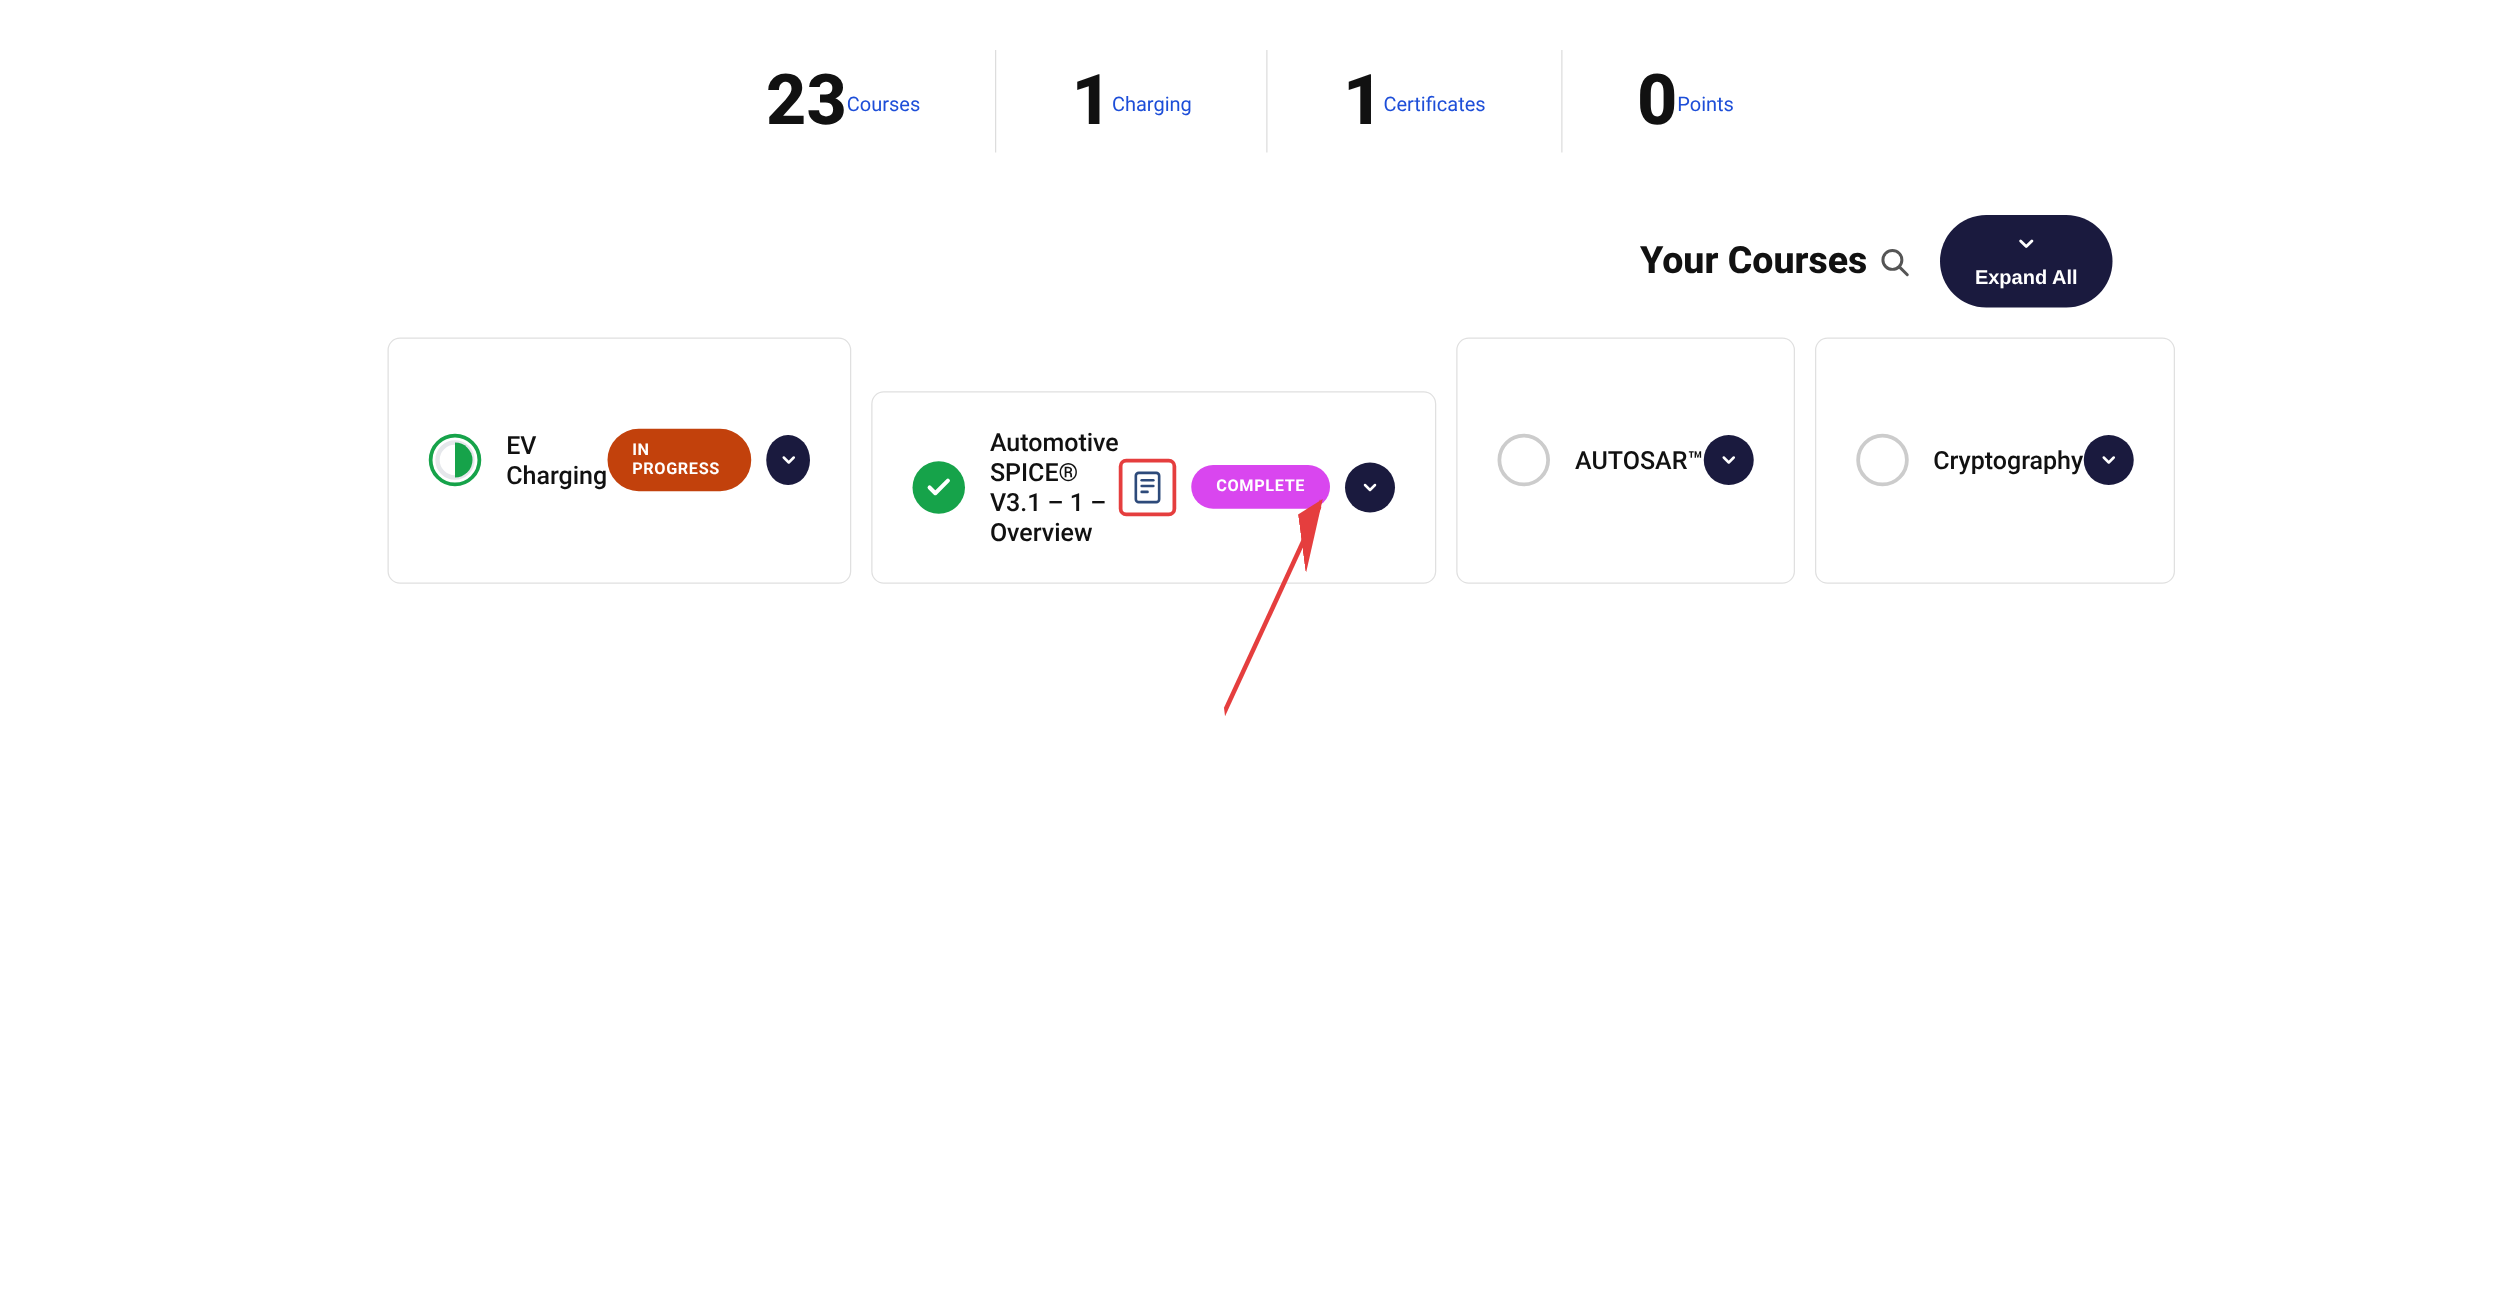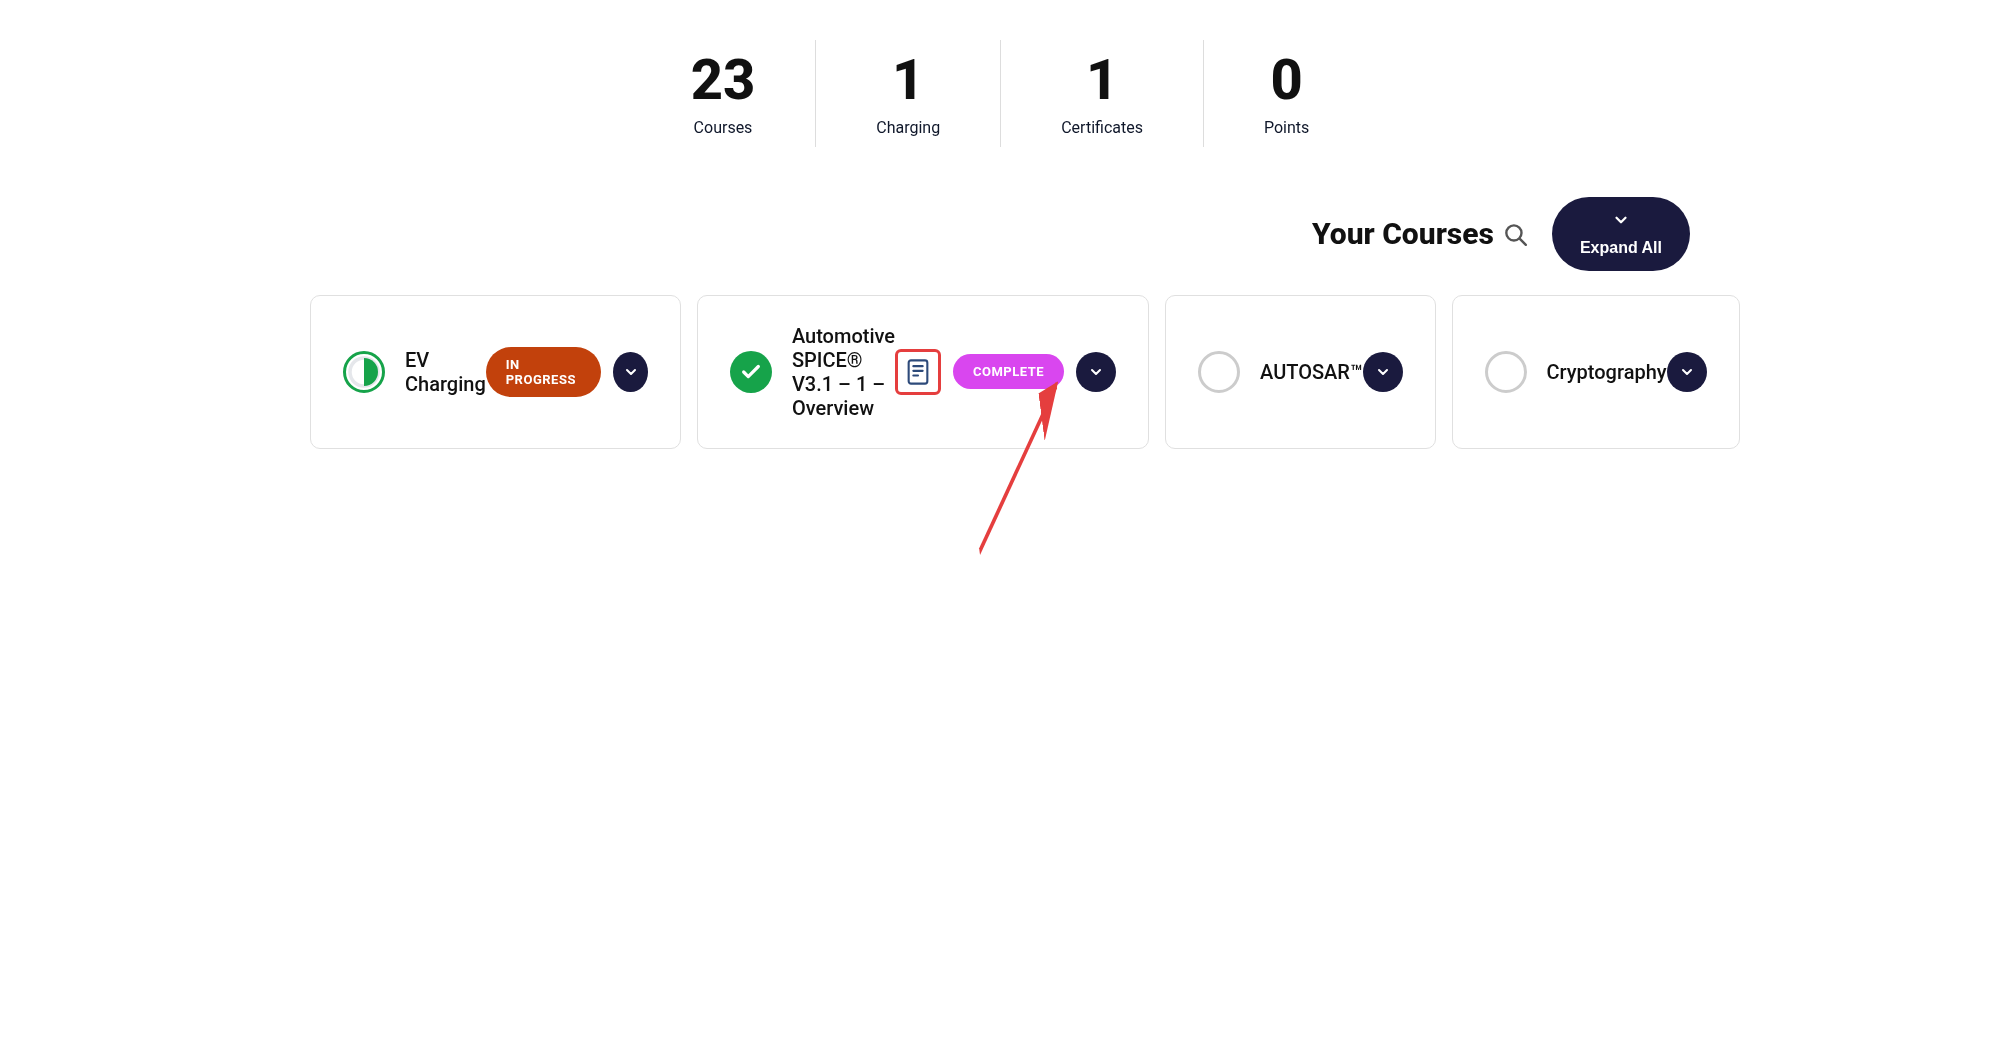--- a/index.html
+++ b/index.html
@@ -20,39 +20,39 @@
     .stats-row {
       display: flex;
       justify-content: center;
       align-items: stretch;
       gap: 0;
       margin-bottom: 50px;
     }
 
     .stat-item {
       display: flex;
-      flex-direction: column;
+      flex-direction: row;
       align-items: center;
       padding: 10px 60px;
       border-right: 1px solid #ddd;
     }
     .stat-item:last-child {
       border-right: none;
     }
 
     .stat-number {
       font-size: 56px;
       font-weight: 800;
       color: #111;
       line-height: 1.1;
     }
 
     .stat-label {
       font-size: 16px;
-      color: #0f172a;
+      color: #1d4ed8;
       margin-top: 6px;
     }
 
     
     .courses-header {
       display: flex;
       justify-content: flex-end;
       align-items: center;
       margin-bottom: 24px;
     }
@@ -252,21 +252,21 @@
       <div class="course-right">
         <span class="status-badge badge-in-progress">IN PROGRESS</span>
         <button class="chevron-btn">
           <svg width="16" height="16" viewBox="0 0 24 24" fill="none" stroke="#fff" stroke-width="3" stroke-linecap="round" stroke-linejoin="round">
             <polyline points="6 9 12 15 18 9"></polyline>
           </svg>
         </button>
       </div>
     </div>
 
-    <div style="position: relative;">
+    <div style="position: relative; margin-top: 43px;">
       <div class="course-item">
         <div class="course-left">
           <div class="status-icon completed">
             <svg width="22" height="22" viewBox="0 0 24 24" fill="none" stroke="#fff" stroke-width="3.5" stroke-linecap="round" stroke-linejoin="round">
               <polyline points="20 6 9 17 4 12"></polyline>
             </svg>
           </div>
           <span class="course-name">Automotive SPICE® V3.1 – 1 – Overview</span>
         </div>
         <div class="course-right">

